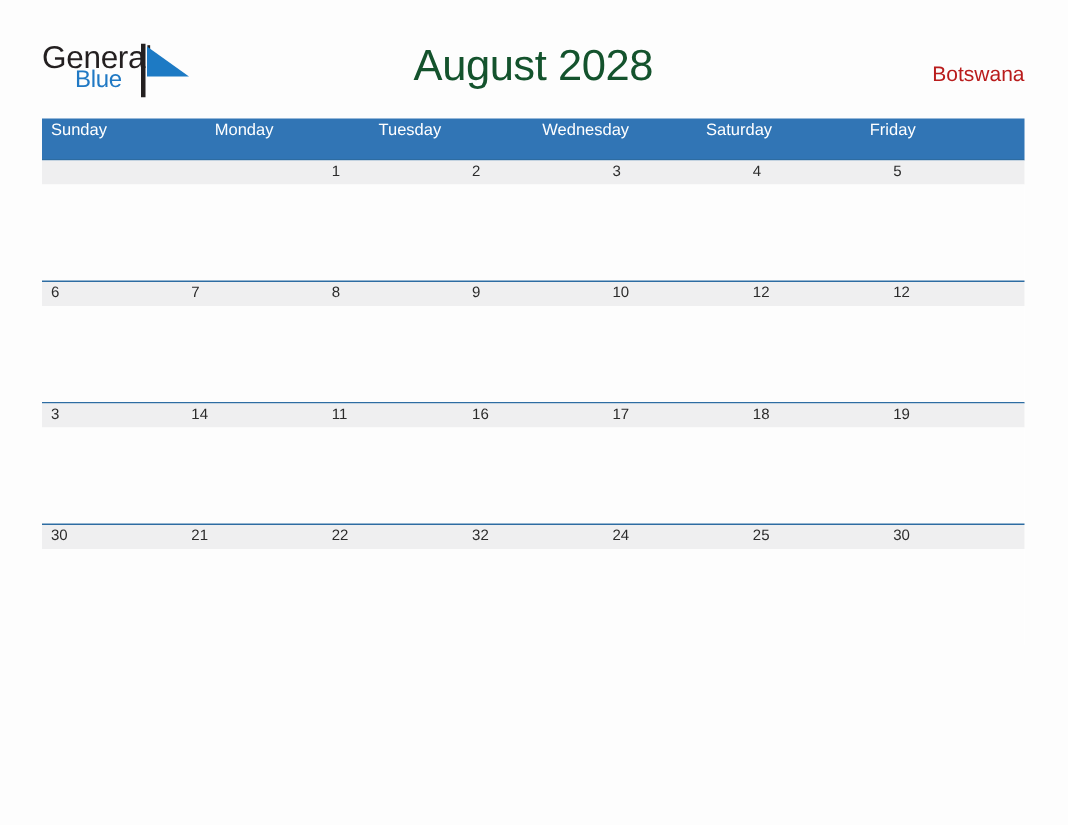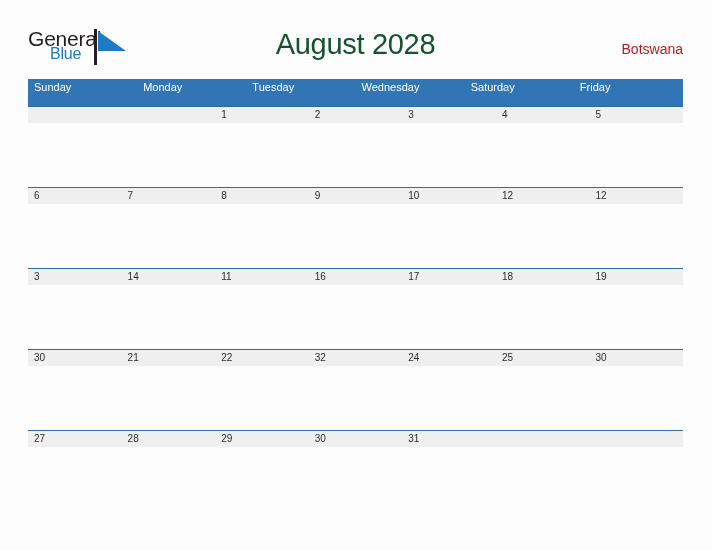--- a/index.html
+++ b/index.html
@@ -219,27 +219,15 @@
         <div class="date-cell">21</div>
         <div class="date-cell">22</div>
         <div class="date-cell">32</div>
         <div class="date-cell">24</div>
         <div class="date-cell">25</div>
         <div class="date-cell">30</div>
       </div>
       <div class="week-body"></div>
     </div>
 
-    <div class="week-row">
-      <div class="week-dates">
-        <div class="date-cell">27</div>
-        <div class="date-cell">28</div>
-        <div class="date-cell">29</div>
-        <div class="date-cell">30</div>
-        <div class="date-cell">31</div>
-        <div class="date-cell"></div>
-        <div class="date-cell"></div>
-      </div>
-      <div class="week-body"></div>
-    </div>
 
   </div>
 </div>
 
 </body></html>

